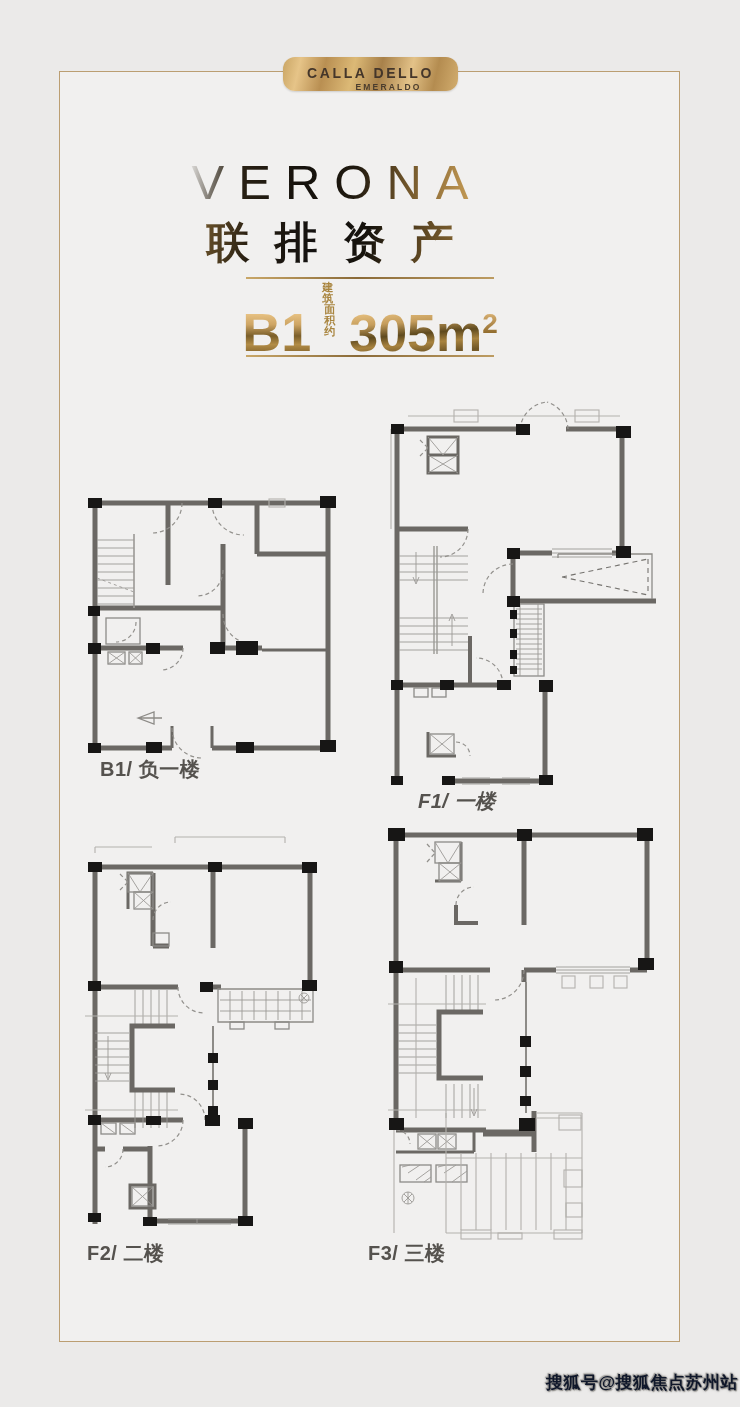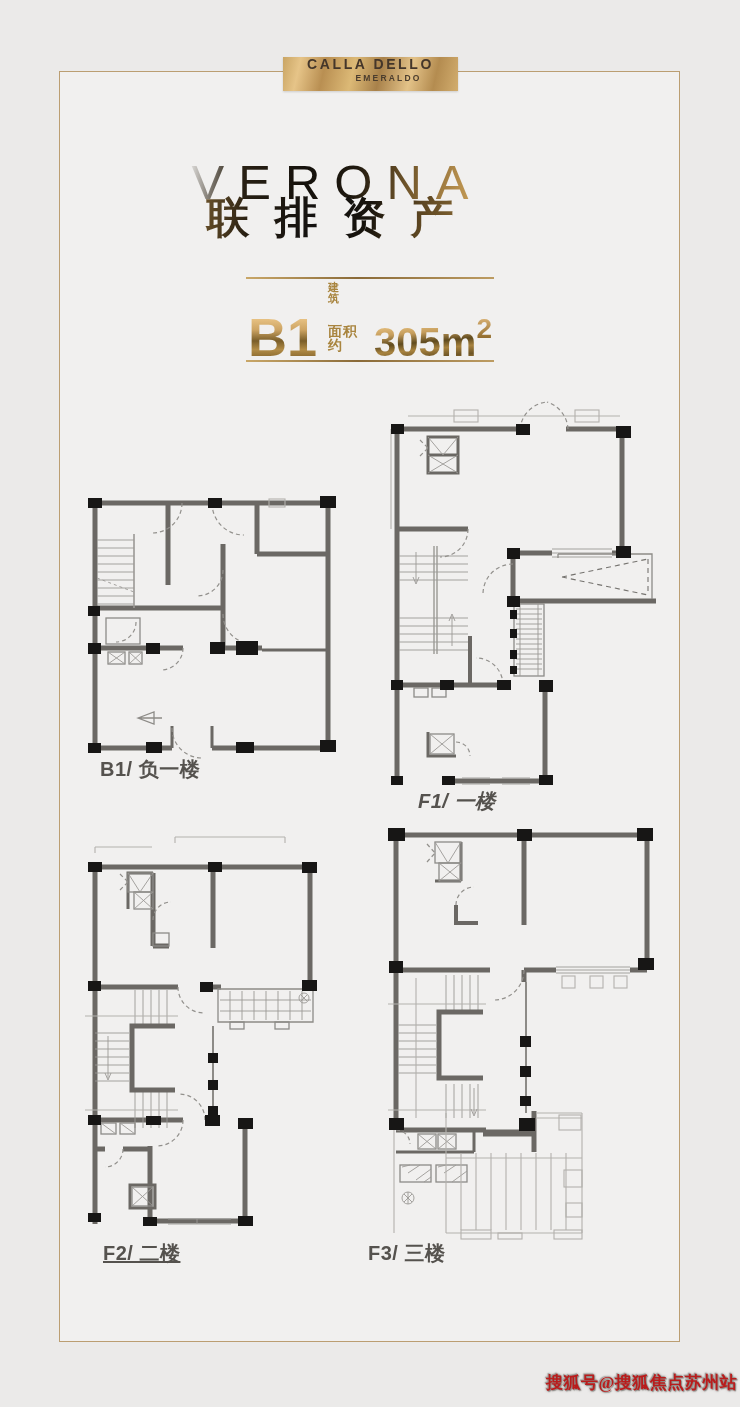--- a/index.html
+++ b/index.html
@@ -8,69 +8,69 @@
     background:#ebeae9;
     font-family:"Liberation Sans", sans-serif;
   }
   .frame{
     position:absolute;left:59px;top:71px;width:621px;height:1271px;
     border:1.5px solid #bb9e72;background:#f1f0ef;box-sizing:border-box;
   }
   .plaque{
     position:absolute;left:283px;top:57px;width:175px;height:34px;z-index:5;
     background:linear-gradient(103deg,#c9a564 0%,#e6c488 10%,#b98f52 24%,#dcb976 40%,#a8814a 55%,#e3c288 72%,#b48c50 86%,#d2ad6e 100%);
-    display:flex;flex-direction:column;align-items:center;justify-content:flex-start;
+    display:flex;flex-direction:column;align-items:center;justify-content:flex-end;
     box-shadow:0 1px 2px rgba(0,0,0,0.15);
+    border-radius:12px;
   }
   .plaque-l1{font-size:14px;letter-spacing:2.6px;color:#44362a;font-weight:600;line-height:1;}
   .plaque-l2{font-size:8.5px;letter-spacing:2.2px;color:#4b3d2e;font-weight:600;line-height:1;margin-top:3px;margin-left:36px;}
   .center-row{position:absolute;left:0;width:660px;text-align:center;}
   .grad-text{
     display:inline-block;color:transparent;
     -webkit-background-clip:text;background-clip:text;
   }
   .title-en{top:158px;}
   .title-en span{
     font-size:49px;font-weight:400;letter-spacing:14px;padding-left:14px;line-height:1;
     background-image:linear-gradient(97deg,#8a6c3c 4%,#31271613 0,#2c2315 18%,#15110c 42%,#1f190f 58%,#75592c 76%,#b78f4d 92%,#caa158 100%);
   }
-  .title-cn{top:196px;}
+  .title-cn{top:221px;}
   .title-cn span{
     font-size:43px;font-weight:700;letter-spacing:25px;padding-left:25px;line-height:1;
     background-image:linear-gradient(100deg,#8a6a36 0%,#241c10 24%,#131110 46%,#17130c 62%,#5e4722 80%,#96743a 100%);
   }
   .spec{position:absolute;top:277px;left:50%;transform:translateX(-50%);width:248px;}
   .spec .rule{height:2px;width:100%;background:linear-gradient(90deg,#c9a768,#8a6a38 45%,#bd9c62);}
   .spec-row{display:flex;align-items:flex-end;justify-content:center;gap:11px;padding:3px 2px 0 2px;}
   .spec-unit span{
     font-size:54px;font-weight:700;line-height:0.8;
     background-image:linear-gradient(180deg,#e6c081 8%,#cda463 32%,#7a5e29 58%,#b28c46 78%,#8d6c31 96%);
   }
-  .spec-prefix{display:flex;flex-direction:column;margin-bottom:8px;gap:20px;}
+  .spec-prefix{display:flex;flex-direction:column;margin-bottom:18px;gap:0;text-align:center;}
   .spec-prefix .p1{font-size:11px;font-weight:700;color:#a9853f;letter-spacing:5px;line-height:1;}
-  .spec-prefix .p2{font-size:14px;font-weight:700;color:#a9853f;letter-spacing:1px;line-height:1;}
+  .spec-prefix .p2{font-size:11px;font-weight:700;color:#a9853f;letter-spacing:1px;line-height:1;}
   .spec-area{white-space:nowrap;}
   .spec-area .num{
-    font-size:40px;font-weight:700;line-height:0.8;
+    font-size:52px;font-weight:700;line-height:0.8;
     background-image:linear-gradient(175deg,#e2bb7a 6%,#c59d5c 26%,#5f4a1e 50%,#a8833f 68%,#6e5526 88%,#9a7838 100%);
   }
   .spec-area .sup{
     font-size:28px;font-weight:700;line-height:0.8;vertical-align:18px;
     background-image:linear-gradient(180deg,#d9b173,#8a6526);
   }
   .plan{position:absolute;}
   .plan-label{
     position:absolute;font-size:20px;font-weight:700;color:#55524e;letter-spacing:0.5px;
     white-space:nowrap;
   }
   .watermark{
-    position:absolute;left:546px;top:1371px;font-size:17px;font-weight:700;color:#b91c1c;
+    position:absolute;left:546px;top:1371px;font-size:17px;font-weight:700;color:#0f172a;
     letter-spacing:0.5px;white-space:nowrap;
     text-shadow:1px 1px 1px #8b8985,-1px -1px 1px #9b9995,0 0 3px #7a7874;
-    font-family:Liberation Serif, serif;
   }
   svg .wall{stroke:#6b6864;stroke-width:5;fill:none;}
   svg .wall3{stroke:#6b6864;stroke-width:3;fill:none;}
   svg .wall4{stroke:#6b6864;stroke-width:4;fill:none;}
   svg .thin{stroke:#8d8b87;stroke-width:1.3;fill:none;}
   svg .hair{stroke:#9b9995;stroke-width:0.9;fill:none;}
   svg .light{stroke:#b3b1ad;stroke-width:1.1;fill:none;}
   svg .arc{stroke:#92908c;stroke-width:1.2;fill:none;stroke-dasharray:4 3;}
   svg .col{fill:#171615;stroke:none;}
 </style>
@@ -313,21 +313,21 @@
     <rect x="5" y="287" width="13" height="10"></rect>
         <rect x="63" y="288" width="15" height="9"></rect>
     <rect x="122" y="287" width="15" height="11"></rect>
         <rect x="155" y="290" width="15" height="11"></rect>
     <rect x="5" y="385" width="13" height="9"></rect>
         <rect x="60" y="389" width="14" height="9"></rect>
     <rect x="155" y="388" width="15" height="10"></rect>
   </g>
 </svg>
 </div>
-<div class="plan-label" style="left:103px;top:1240px;text-decoration:underline;">F2/ 二楼</div>
+<div class="plan-label" style="left:87px;top:1240px;">F2/ 二楼</div>
 
 <div class="plan" style="left:386px;top:818px;width:282px;height:422px;">
 <svg width="282" height="422" viewBox="0 0 282 422">
   <g class="wall">
     <path d="M10 17 H261 M10 17 V312 M261 17 V150"></path>
     <path d="M10 152 H104 M138 152 H170 M244 152 H261"></path>
     <path d="M138 17 V107 M138 152 V164"></path>
     <path d="M10 312 H100"></path>
   </g>
   <g class="hair">

